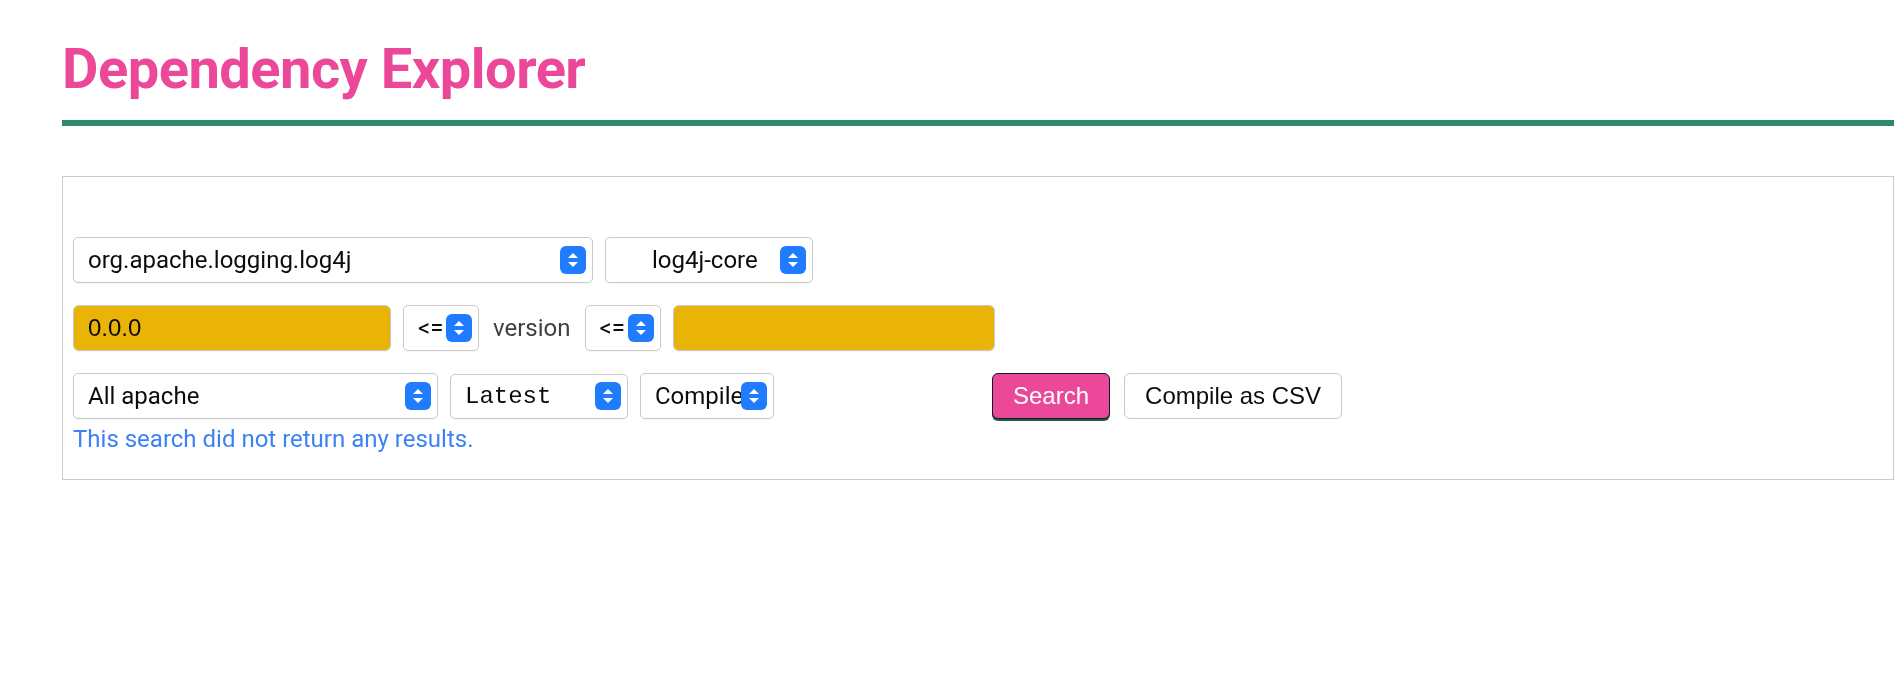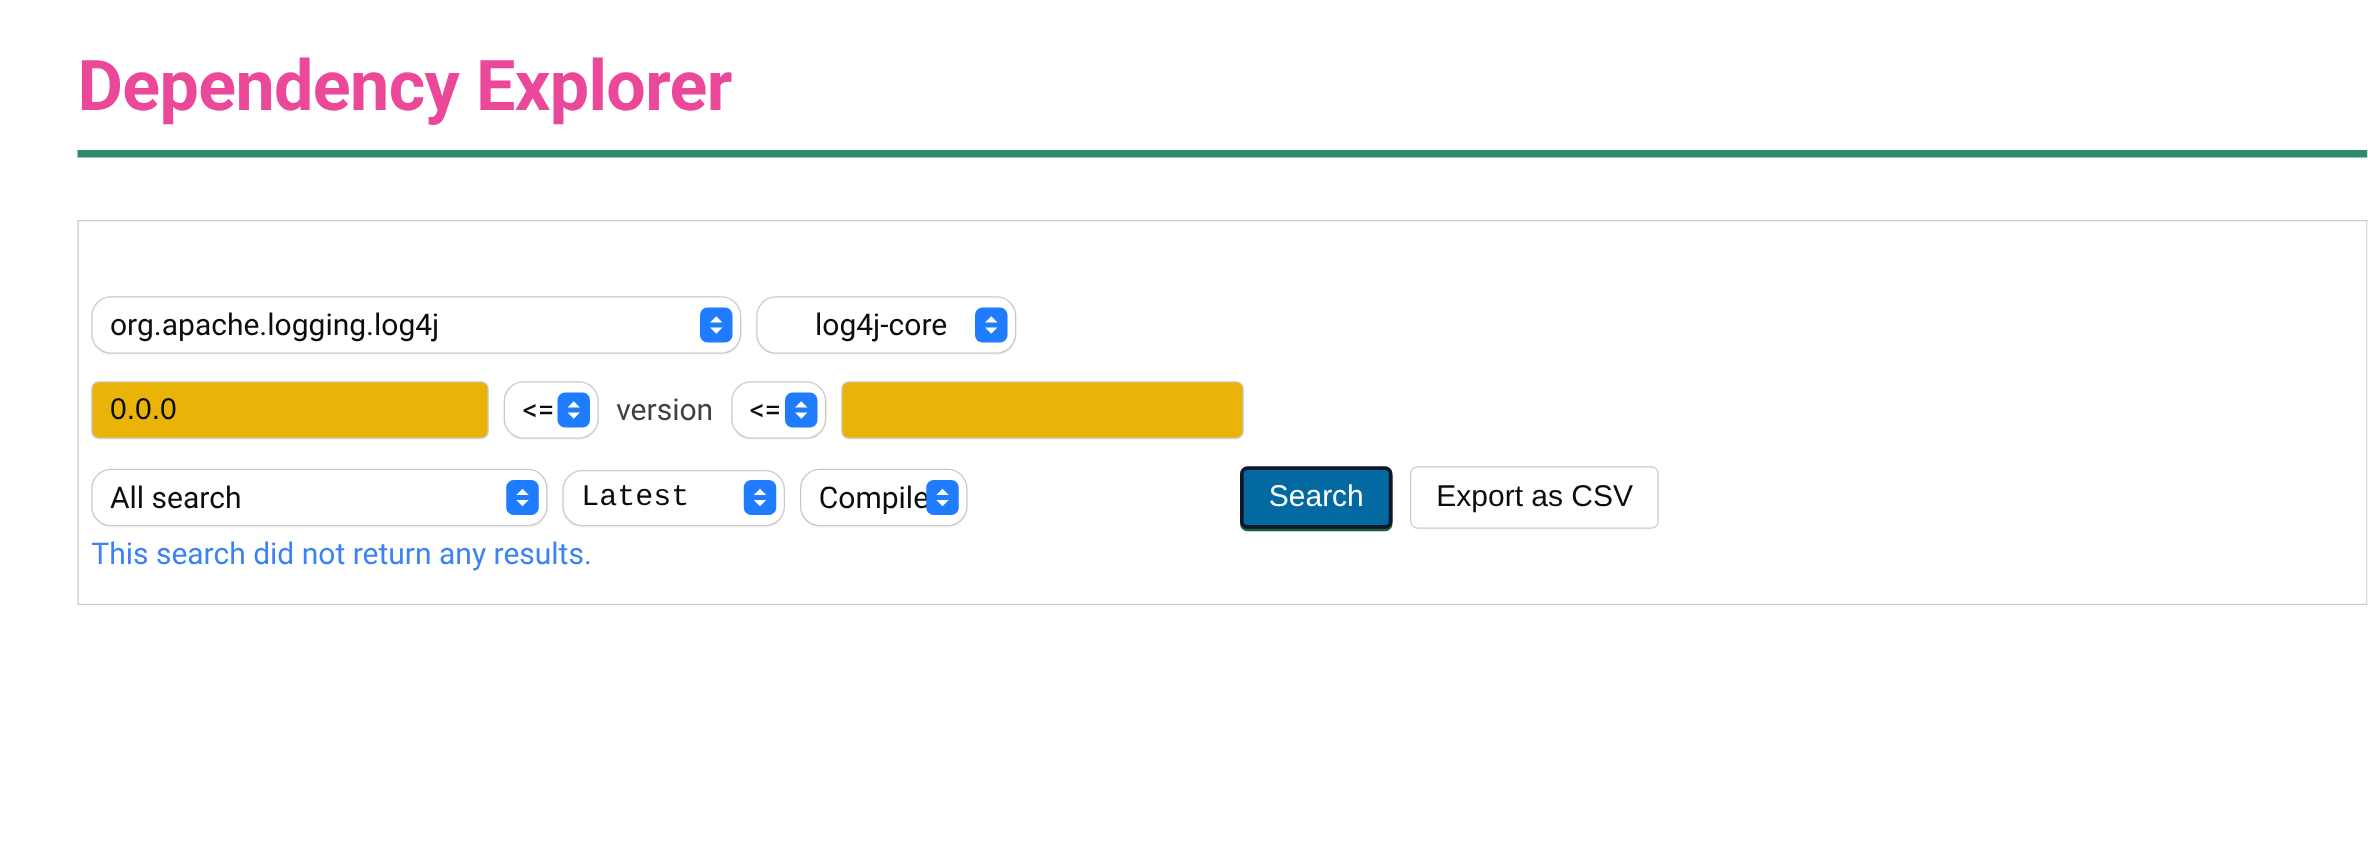--- a/index.html
+++ b/index.html
@@ -39,21 +39,21 @@
       flex-wrap: wrap;
     }
     .row.last {
       margin-bottom: 6px;
     }
     .select-wrap {
       position: relative;
       display: inline-flex;
       align-items: center;
       border: 1px solid #c9c9c9;
-      border-radius: 16px;
+      border-radius: 5px;
       background: #ffffff;
       padding: 0;
       box-shadow: 0 1px 1px rgba(0,0,0,0.04);
     }
     .select-wrap select,
     .select-wrap .select-text {
       appearance: none;
       -webkit-appearance: none;
       border: none;
       background: transparent;
@@ -117,23 +117,23 @@
       padding: 0 2px;
     }
     .btn {
       font-size: 24px;
       padding: 8px 20px;
       border-radius: 6px;
       cursor: pointer;
       border: 1px solid transparent;
     }
     .btn-primary {
-      background: #0369a1;
+      background: #ec4899;
       color: #ffffff;
-      border: 3px solid #0f172a;
+      border: 1px solid #0f172a;
       box-shadow: 0 2px 0 #1e5a46;
     }
     .btn-secondary {
       background: #ffffff;
       color: #0b0c0c;
       border: 1px solid #c9c9c9;
     }
     .button-group {
       display: inline-flex;
       gap: 14px;
@@ -173,32 +173,32 @@
     <span class="mid-label">version</span>
     <div class="select-wrap sel-op">
       <span class="select-text">&lt;=</span>
       <span class="stepper"></span>
     </div>
     <input class="text-input inp-upper" type="text" value="" style="">
   </div>
 
   <div class="row last">
     <div class="select-wrap sel-team">
-      <span class="select-text">All search</span>
+      <span class="select-text">All apache</span>
       <span class="stepper"></span>
     </div>
     <div class="select-wrap sel-flag">
       <span class="select-text">Latest</span>
       <span class="stepper"></span>
     </div>
     <div class="select-wrap sel-scope">
       <span class="select-text">Compile</span>
       <span class="stepper"></span>
     </div>
     <div class="button-group">
       <button class="btn btn-primary">Search</button>
-      <button class="btn btn-secondary">Export as CSV</button>
+      <button class="btn btn-secondary">Compile as CSV</button>
     </div>
   </div>
 
   <div class="result-msg">This search did not return any results.</div>
 
 </div>
 
 </body></html>

